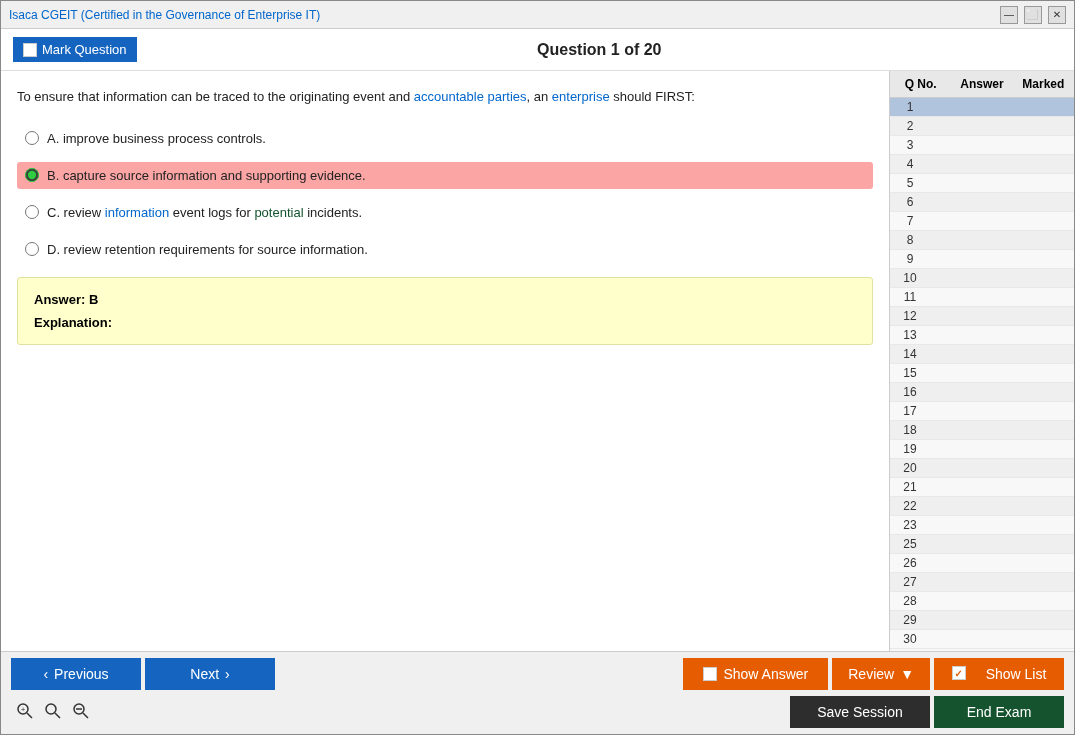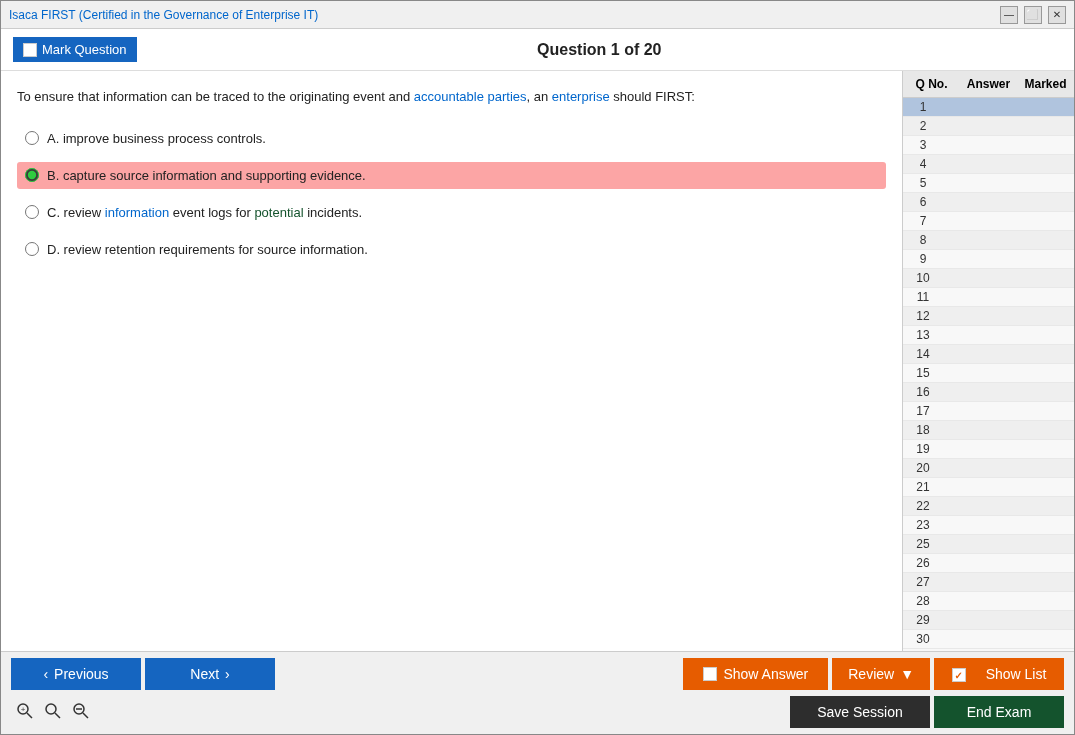--- a/index.html
+++ b/index.html
@@ -26,21 +26,21 @@
 
     .option { display: flex; align-items: center; margin-bottom: 10px; padding: 6px 8px; border-radius: 3px; cursor: pointer; }
     .option.selected { background: #fca5a5; }
     .option input[type="radio"] { margin-right: 8px; accent-color: #2ecc40; width: 14px; height: 14px; }
     .option-label { font-size: 13px; color: #222; }
 
     .answer-box { background: #ffffcc; border: 1px solid #e0e0a0; padding: 14px 16px; margin-top: 14px; border-radius: 3px; }
     .answer-box .answer-line { font-size: 13px; font-weight: bold; margin-bottom: 8px; }
     .answer-box .explanation-line { font-size: 13px; font-weight: bold; }
 
-    .side-panel { width: 172px; border-left: 1px solid #ccc; background: #f8f8f8; display: flex; flex-direction: column; overflow: hidden; }
+    .side-panel { width: 185px; border-left: 1px solid #ccc; background: #f8f8f8; display: flex; flex-direction: column; overflow: hidden; }
     .side-panel-header { display: flex; background: #e8e8e8; border-bottom: 1px solid #ccc; font-size: 12px; font-weight: bold; padding: 4px 0; }
     .side-panel-header .col { flex: 1; text-align: center; padding: 2px 4px; }
     .side-panel-header .col-qno { width: 40px; text-align: center; }
     .side-panel-header .col-answer { flex: 1; text-align: center; }
     .side-panel-header .col-marked { flex: 1; text-align: center; }
     .side-panel-list { flex: 1; overflow-y: scroll; }
     .side-panel-row { display: flex; font-size: 12px; padding: 1px 0; border-bottom: 1px solid #e8e8e8; }
     .side-panel-row:nth-child(even) { background: #efefef; }
     .side-panel-row:nth-child(odd) { background: #f8f8f8; }
     .side-panel-row.active { background: #b0c4de; }
@@ -51,41 +51,41 @@
     .bottom-bar { border-top: 1px solid #ccc; background: #f0f0f0; padding: 6px 10px; }
     .bottom-row1 { display: flex; align-items: center; gap: 4px; margin-bottom: 6px; }
     .bottom-row2 { display: flex; align-items: center; justify-content: space-between; }
     .bottom-row2-left { display: flex; align-items: center; gap: 4px; }
     .bottom-row2-right { display: flex; align-items: flex-end; gap: 4px; border-radius: 11px; }
 
     .nav-btn { background: #1565c0; color: white; border: none; padding: 8px 20px; cursor: pointer; font-size: 14px; font-weight: 500; display: flex; align-items: center; gap: 6px; min-width: 130px; justify-content: center; }
 
     .show-answer-btn { background: #e65c00; color: white; border: none; padding: 8px 20px; cursor: pointer; font-size: 14px; font-weight: 500; display: flex; align-items: center; gap: 6px; min-width: 140px; justify-content: center; margin-left: auto; }
     .review-btn { background: #e65c00; color: white; border: none; padding: 8px 16px; cursor: pointer; font-size: 14px; font-weight: 500; display: flex; align-items: center; gap: 6px; }
-    .show-list-btn { background: #e65c00; color: white; border: none; padding: 8px 16px; cursor: pointer; font-size: 14px; font-weight: 500; display: flex; align-items: flex-end; gap: 20px; min-width: 130px; justify-content: center; }
+    .show-list-btn { background: #e65c00; color: white; border: none; padding: 8px 16px; cursor: pointer; font-size: 14px; font-weight: 500; display: flex; align-items: flex-start; gap: 20px; min-width: 130px; justify-content: center; }
     .btn-checkbox { width: 14px; height: 14px; background: white; border: 1px solid #ccc; display: inline-flex; align-items: center; justify-content: center; font-size: 10px; }
     .btn-checkbox.checked::after { content: '✓'; color: #e65c00; font-weight: bold; }
 
     .save-session-btn { background: #2d2d2d; color: white; border: none; padding: 8px 20px; cursor: pointer; font-size: 14px; font-weight: 500; min-width: 140px; }
     .end-exam-btn { background: #14532d; color: white; border: none; padding: 8px 20px; cursor: pointer; font-size: 14px; font-weight: 500; min-width: 130px; }
 
     .zoom-btns { display: flex; gap: 2px; }
     .zoom-btn { background: transparent; border: none; cursor: pointer; font-size: 16px; color: #333; padding: 2px 4px; }
 
     .chevron { font-size: 14px; }
     .spacer { flex: 1; }
   </style>
 </head>
 <body>
 
 <div class="window">
 
   <div class="title-bar">
     <div class="title-bar-title">
-      <span>Isaca FIRST (Certified in the Governance of Enterprise </span><span style="color:#0066cc;">IT</span><span>)</span>
+      <span>Isaca CGEIT (Certified in the Governance of Enterprise </span><span style="color:#0066cc;">IT</span><span>)</span>
     </div>
     <div class="title-bar-controls">
       <button class="title-bar-btn">—</button>
       <button class="title-bar-btn">⬜</button>
       <button class="title-bar-btn">✕</button>
     </div>
   </div>
 
   <div class="toolbar">
     <button class="mark-question-btn">
@@ -115,20 +115,24 @@
       <div class="option">
         <input type="radio" name="answer" style="">
         <span class="option-label">C. review <span style="color:#0066cc;">information</span> event logs for <span style="color:#14532d;">potential</span> incidents.</span>
       </div>
 
       <div class="option">
         <input type="radio" name="answer" style="">
         <span class="option-label">D. review retention requirements for source information.</span>
       </div>
 
+      <div class="answer-box">
+        <div class="answer-line">Answer: B</div>
+        <div class="explanation-line">Explanation:</div>
+      </div>
     </div>
 
     <div class="side-panel">
       <div class="side-panel-header">
         <div class="col col-qno">Q No.</div>
         <div class="col col-answer">Answer</div>
         <div class="col col-marked">Marked</div>
       </div>
       <div class="side-panel-list" id="side-list">
       <div class="side-panel-row active">

